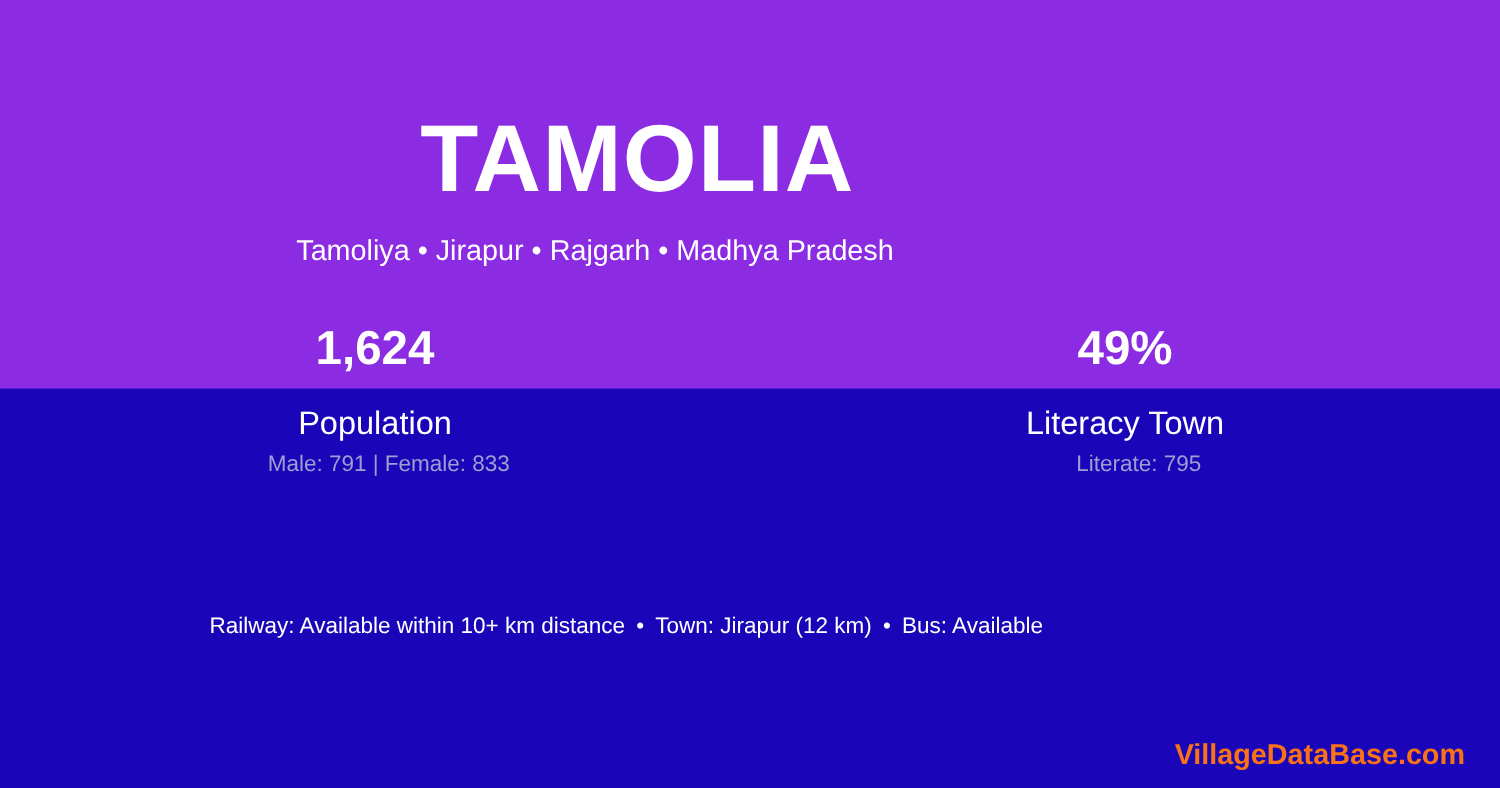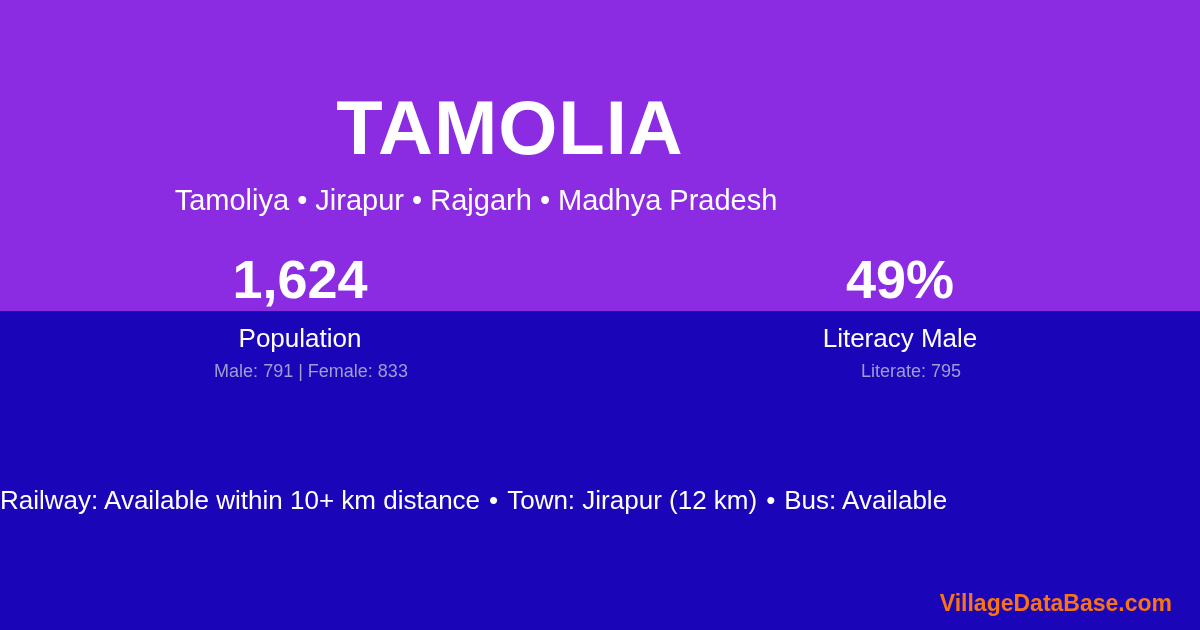--- a/index.html
+++ b/index.html
@@ -59,41 +59,41 @@
     white-space: nowrap;
   }
   
   .subtitle {
     position: absolute;
     left: 0;
     top: 181px;
     width: 952px;
     text-align: center;
     color: #ffffff;
-    font-size: 29px;
+    font-size: 23px;
     font-weight: 400;
     line-height: 38px;
     white-space: nowrap;
   }
   
   .stats {
     position: absolute;
     left: 0;
     top: 248px;
     width: 1200px;
     display: flex;
     flex-direction: row;
   }
   .stat {
     flex: 1 1 0;
     text-align: center;
   }
   .stat-value {
     color: #ffffff;
-    font-size: 54px;
+    font-size: 38px;
     font-weight: 700;
     line-height: 62px;
     letter-spacing: 0px;
     white-space: nowrap;
   }
   .stat-label {
     margin-top: 12px;
     color: #ffffff;
     font-size: 26px;
     font-weight: 400;
@@ -108,23 +108,23 @@
     line-height: 22px;
     white-space: nowrap;
     padding-left: 22px;
   }
   
   .info-line {
     position: absolute;
     left: 0;
     top: 486px;
     width: 1002px;
-    text-align: left;
+    text-align: center;
     color: #ffffff;
-    font-size: 26px;
+    font-size: 18px;
     font-weight: 400;
     line-height: 28px;
     white-space: nowrap;
   }
   .info-sep {
     display: inline-block;
     padding: 0 9px;
     color: #ffffff;
   }
   
@@ -157,21 +157,21 @@
 
       <div class="stat">
         <div class="stat-value">1,624</div>
         <div class="stat-label">Population</div>
         <div class="stat-sub">Male: 791 | Female: 833</div>
       </div>
 
 
       <div class="stat">
         <div class="stat-value">49%</div>
-        <div class="stat-label">Literacy Male</div>
+        <div class="stat-label">Literacy Town</div>
         <div class="stat-sub">Literate: 795</div>
       </div>
 
     </div>
 
     <div class="info-line"><span>Railway: Available within 10+ km distance</span><span class="info-sep">•</span><span>Town: Jirapur (12 km)</span><span class="info-sep">•</span><span>Bus: Available</span></div>
 
     <div class="brand">VillageDataBase.com</div>
 
   </div>

